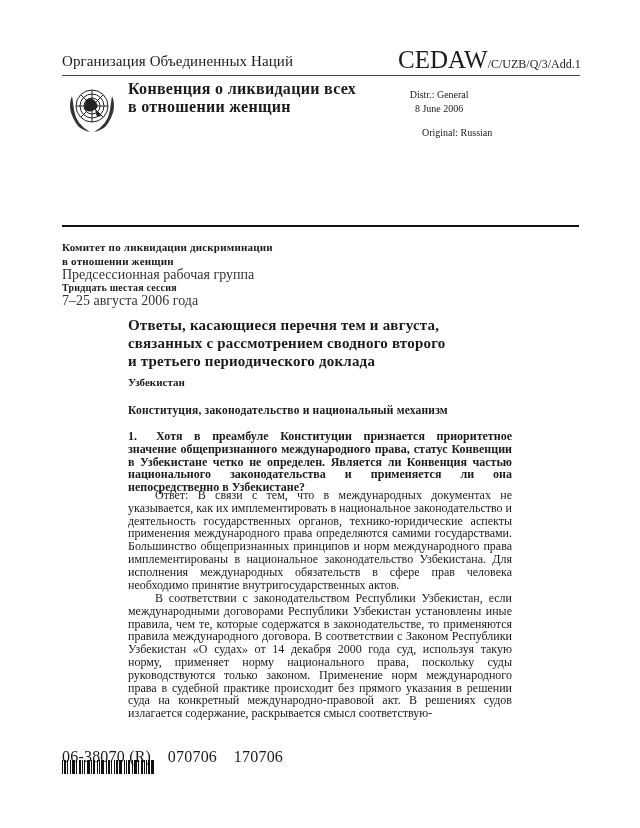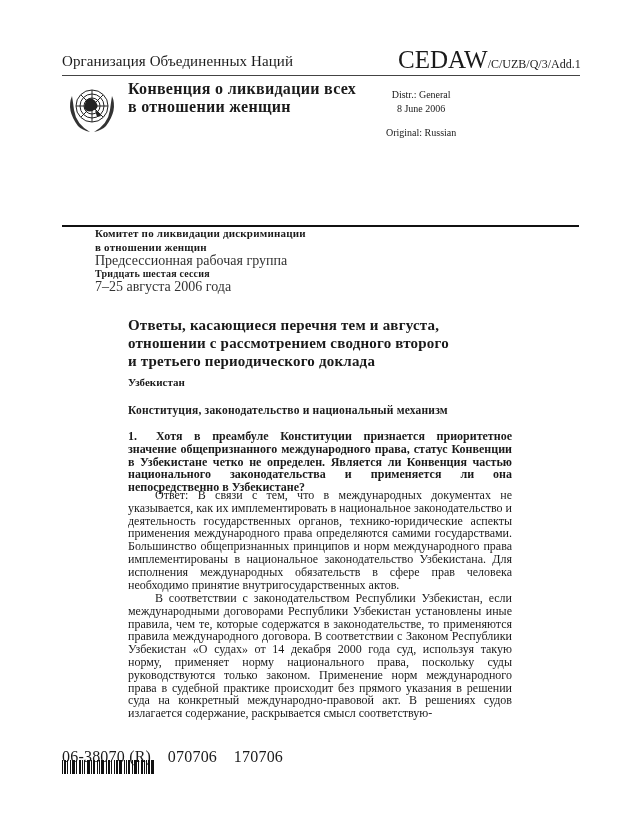--- a/index.html
+++ b/index.html
@@ -6,23 +6,23 @@
   body { width:640px; height:828px; position:relative; overflow:hidden;
          font-family:"Liberation Serif","DejaVu Serif",serif; color:#1a1a1a; }
   .abs { position:absolute; }
   .org { left:62px; top:53px; font-size:15px; letter-spacing:0.1px; }
   .symbol { left:398px; top:46px; font-size:25px; white-space:nowrap; }
   .symbol .suffix { font-size:12px; }
   .rule-top { left:62px; top:75px; width:518px; height:1px; background:#444; }
   .emblem { left:64px; top:80px; width:56px; height:56px; }
   .conv { left:128px; top:80px; font-size:16px; font-weight:bold; line-height:18px; letter-spacing:0.3px; }
   .distr { left:386px; top:88px; font-size:10px; line-height:14px;text-align:center; }
-  .distr .orig { margin-top:10px; }
+  .distr .orig { margin-top:10px;margin-left:36px; }
   .rule-thick { left:62px; top:225px; width:517px; height:2px; background:#111; }
-  .committee { left:62px; top:226px; font-size:11px; line-height:14px;margin-left:33px; }
+  .committee { left:62px; top:240px; font-size:11px; line-height:14px; }
   .committee .b { font-weight:bold; letter-spacing:0.2px; }
   .committee .n { font-size:14px; color:#333; line-height:13px; }
   .title { left:128px; top:316px; font-size:15px; font-weight:bold; line-height:18px; letter-spacing:0.2px; }
   .country { left:128px; top:376px; font-size:11px; font-weight:bold;text-align:right; }
   .section { left:128px; top:404px; font-size:11.5px; font-weight:bold; letter-spacing:0.2px; }
   .para { left:128px; width:384px; font-size:12px; line-height:12.8px; text-align:justify; }
   .q { top:430px; font-weight:bold; }
   .q .num { display:inline-block; width:28px; }
   .a1 { top:489px; }
   .a2 { top:592px; }
@@ -76,21 +76,21 @@
 <div class="abs committee">
   <div class="b">Комитет по ликвидации дискриминации</div>
   <div class="b">в отношении женщин</div>
   <div class="n">Предсессионная рабочая группа</div>
   <div class="b" style="font-size:10px;line-height:13px">Тридцать шестая сессия</div>
   <div class="n">7–25 августа 2006 года</div>
 </div>
 
 <div class="abs title">
   <div>Ответы, касающиеся перечня тем и августа,</div>
-  <div>отношении с рассмотрением сводного второго</div>
+  <div>связанных с рассмотрением сводного второго</div>
   <div>и третьего периодического доклада</div>
 </div>
 
 <div class="abs country">Узбекистан</div>
 <div class="abs section">Конституция, законодательство и национальный механизм</div>
 
 <div class="abs para q"><span class="num">1.</span><span>Хотя в преамбуле Конституции признается приоритетное значение общепризнанного международного права, статус Конвенции в Узбекистане четко не определен. Является ли Конвенция частью национального законодательства и применяется ли она непосредственно в Узбекистане?</span></div>
 
 <div class="abs para a1"><span class="indent"></span><span class="ansl">Ответ:</span><span> В связи с тем, что в международных документах не указывается, как их имплементировать в национальное законодательство и деятельность государственных органов, технико-юридические аспекты применения международного права определяются самими государствами. Большинство общепризнанных принципов и норм международного права имплементированы в национальное законодательство Узбекистана. Для исполнения международных обязательств в сфере прав человека необходимо принятие внутригосударственных актов.</span></div>
 

